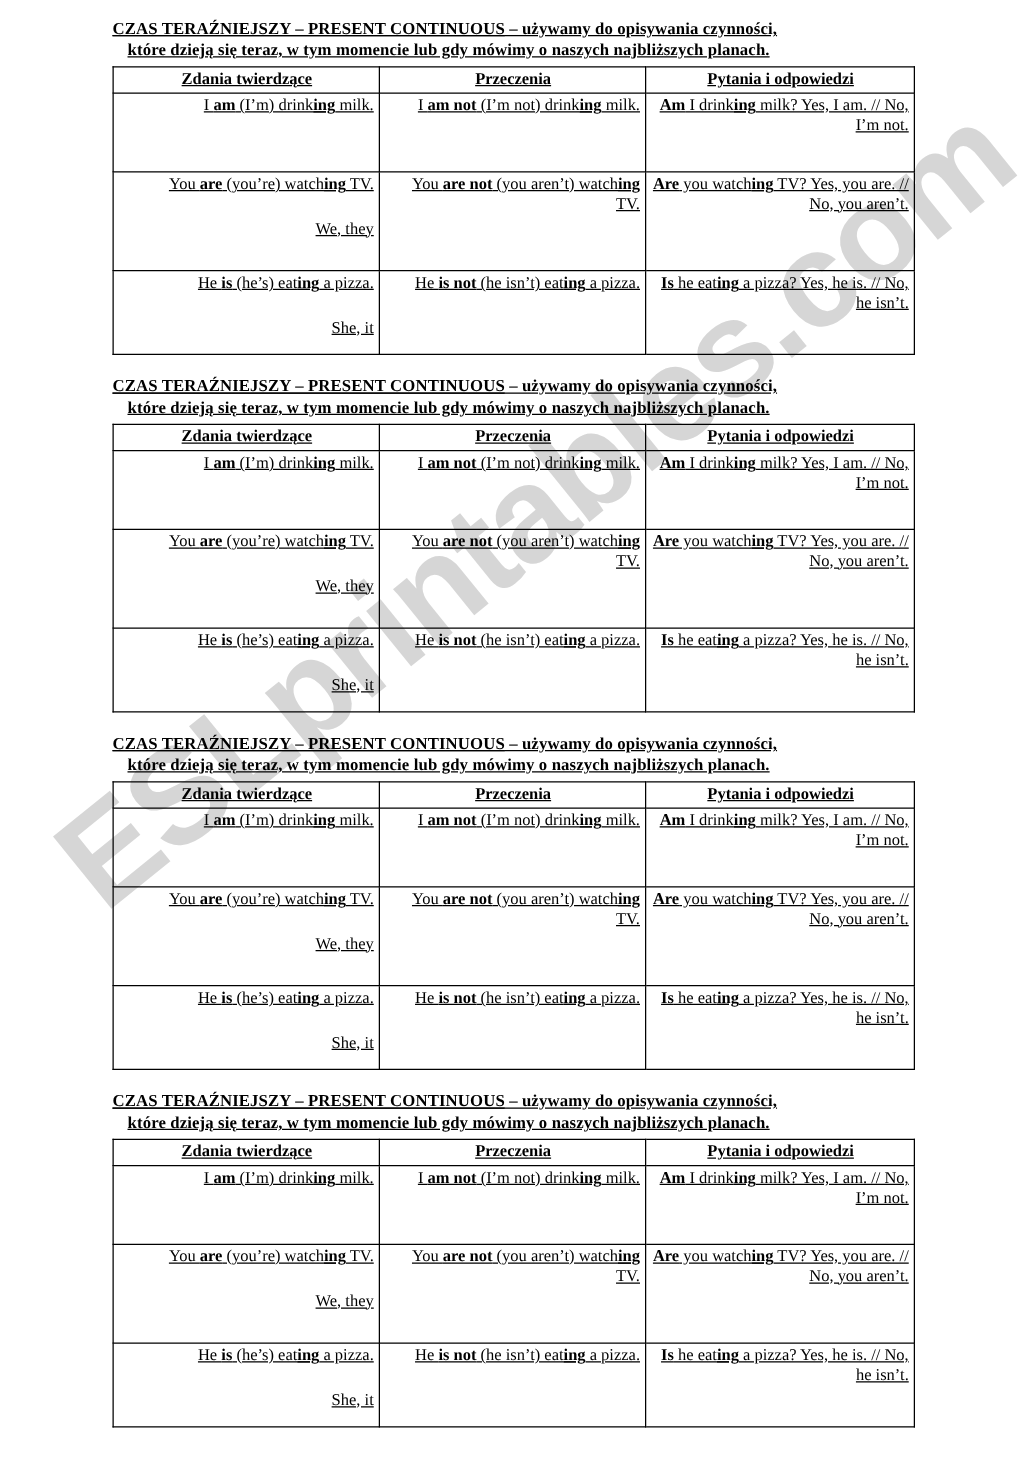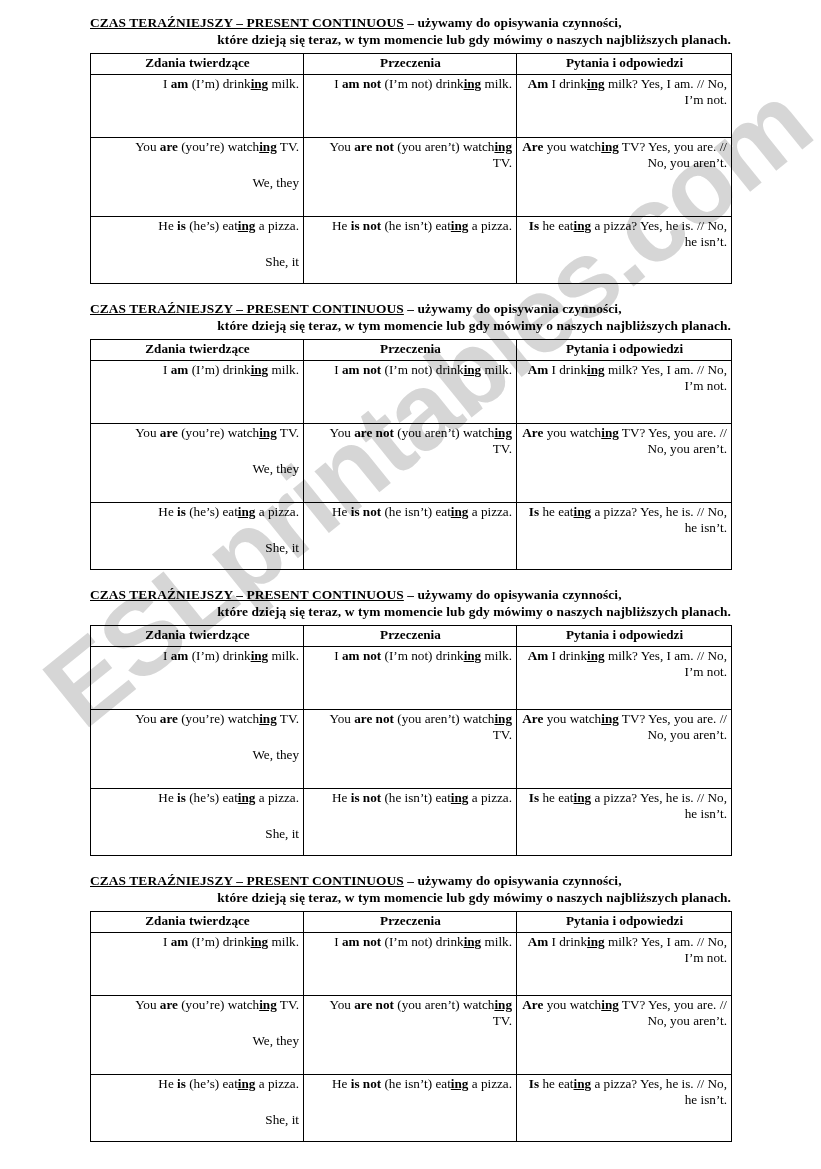--- a/index.html
+++ b/index.html
@@ -41,33 +41,33 @@
     position:absolute;
     left:0;top:0;
     width:821px;height:1169px;
     z-index:10;
   }
 
   .block{
     position:absolute;
     left:90px;
     width:641px;
+    text-decoration:underline;
   }
 
   .heading{
     font-size:13.4px;
     font-weight:bold;
     line-height:17px;
     letter-spacing:.1px;
   }
   .heading .ul{ text-decoration:underline; }
   .heading .l2{
     display:block;
     padding-left:12px;
-    text-align:right;
   }
 
   table.grid{
     border-collapse:collapse;
     width:641px;
     table-layout:fixed;
     margin-top:5px;
     border-radius:32px;
   }
   table.grid td,table.grid th{

